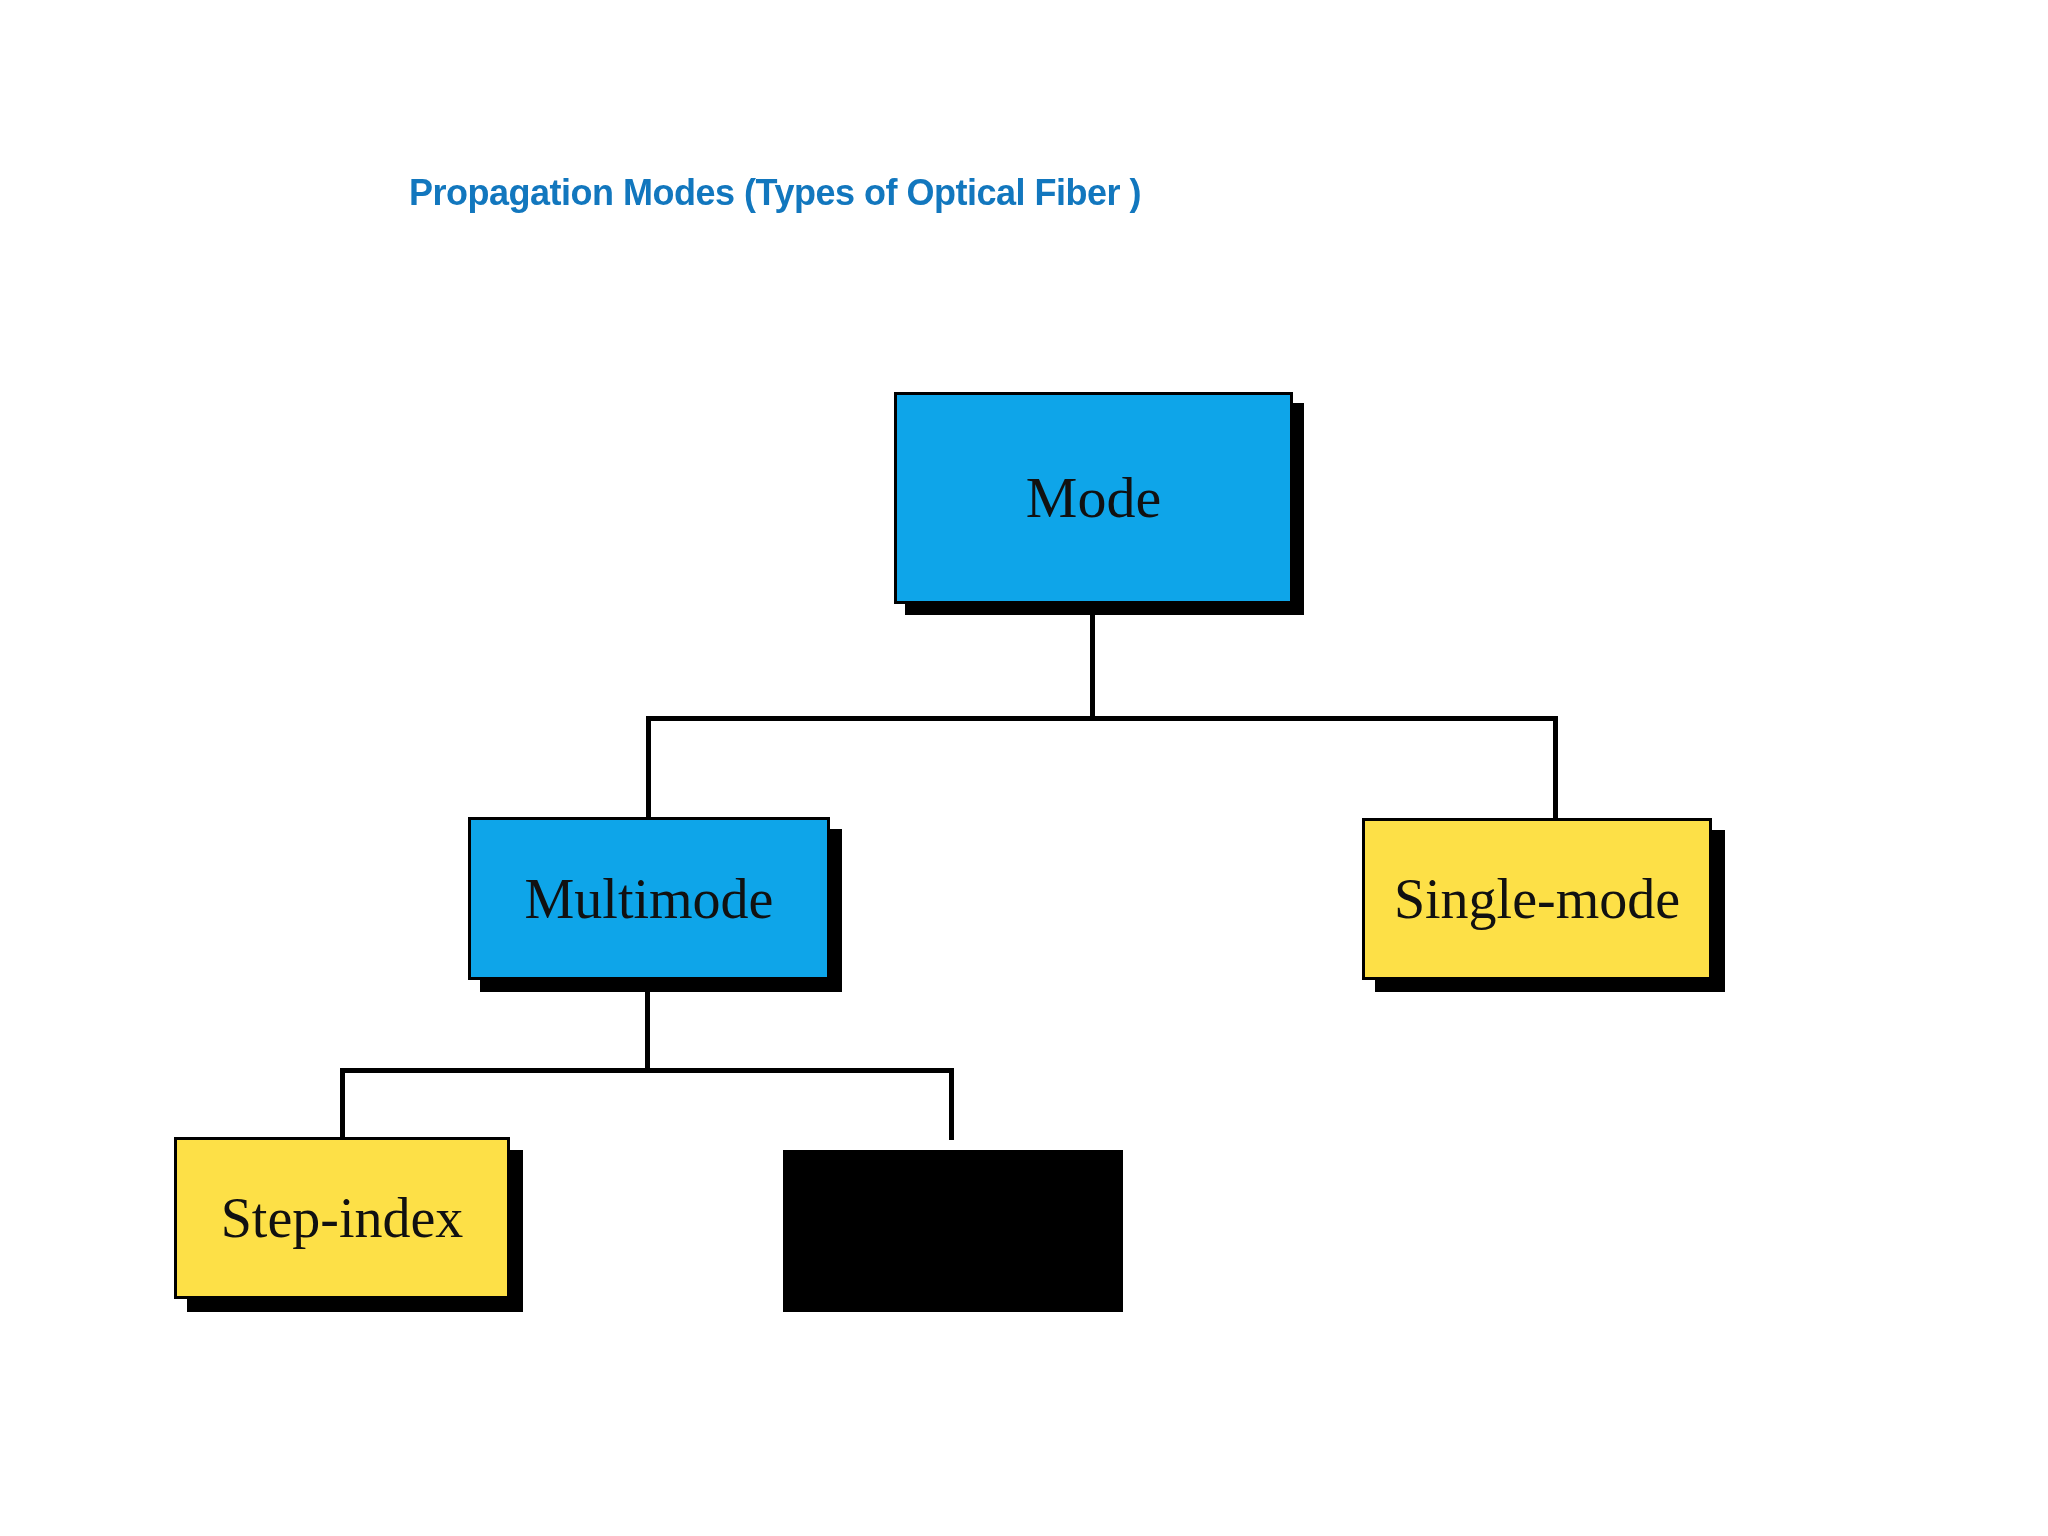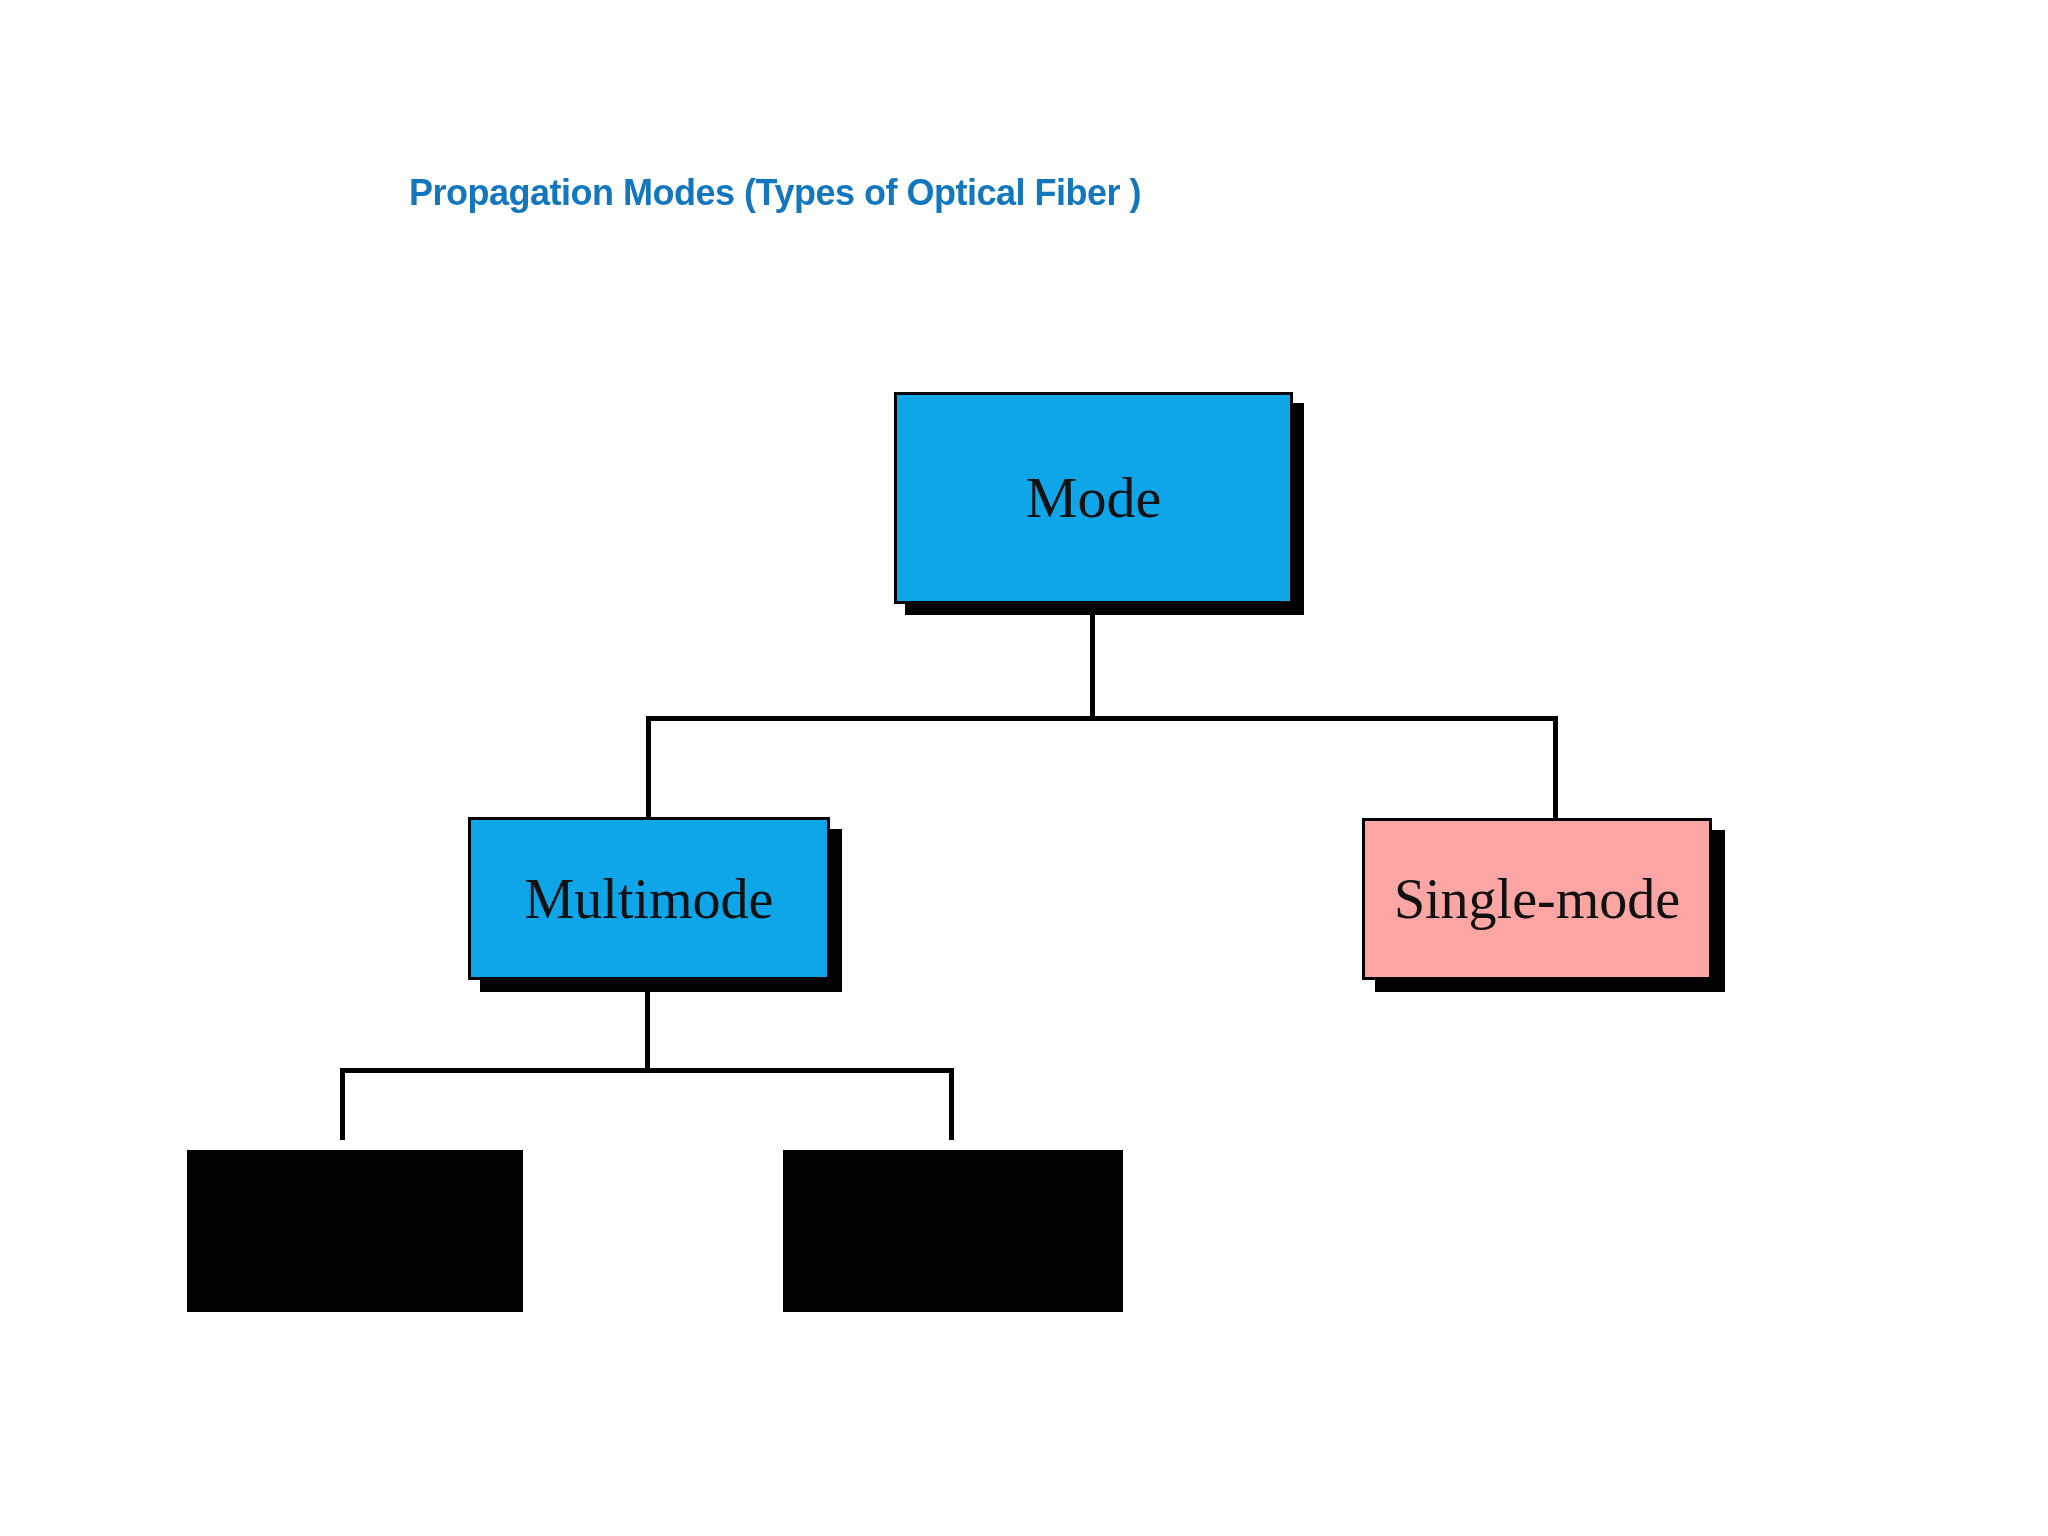--- a/index.html
+++ b/index.html
@@ -56,21 +56,21 @@
     z-index: 3;
   }
   .node .label {
     font-family: "Liberation Serif", serif;
     font-weight: 400;
     color: #111111;
     white-space: nowrap;
     line-height: 1;
   }
   .node.fill-blue {
-    background: #fca5a5;
+    background: #fde047;
     text-align: center;
   }
   
   .shadow {
     position: absolute;
     background: #000000;
     z-index: 2;
   }
 
   
@@ -108,17 +108,20 @@
     <div class="node" style="left:468px; top:817px; width:362px; height:163px;">
       <span class="label" style="font-size:56px;">Multimode</span>
     </div>
 
     <div class="shadow" style="left:1375px; top:830px; width:350px; height:162px;"></div>
     <div class="node fill-blue" style="left:1362px; top:818px; width:350px; height:162px;">
       <span class="label" style="font-size:56px;">Single-mode</span>
     </div>
 
     <div class="shadow" style="left:187px; top:1150px; width:336px; height:162px;"></div>
+    <div class="node fill-blue" style="left:174px; top:1137px; width:336px; height:162px;">
+      <span class="label" style="font-size:56px;">Step-index</span>
+    </div>
 
     <div class="shadow" style="left:783px; top:1150px; width:340px; height:162px;"></div>
 
   </div>
 </div>
 
 </body></html>

